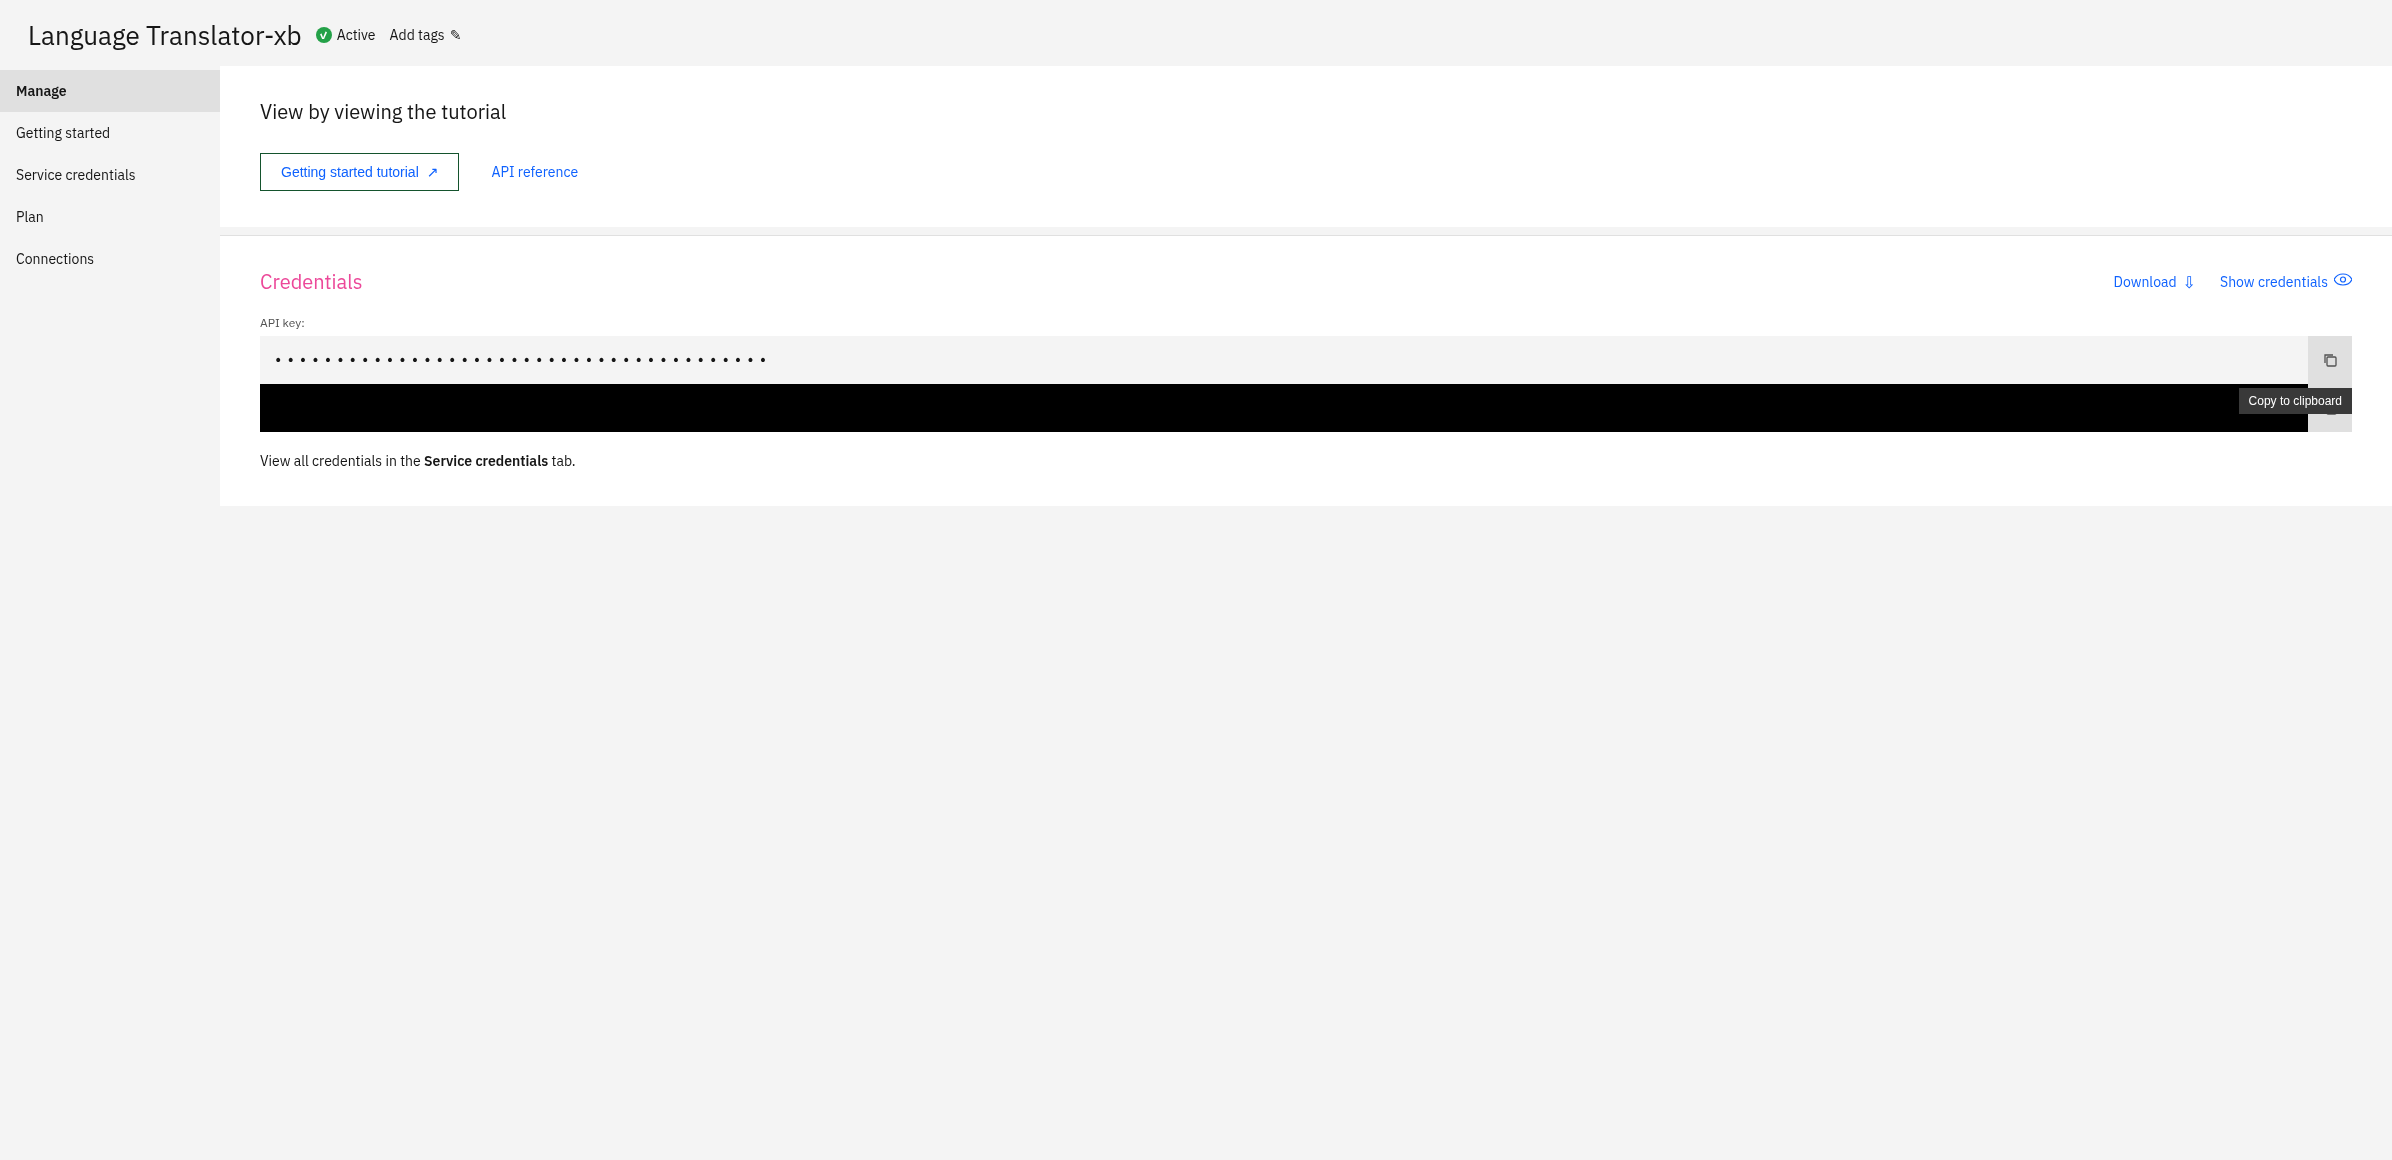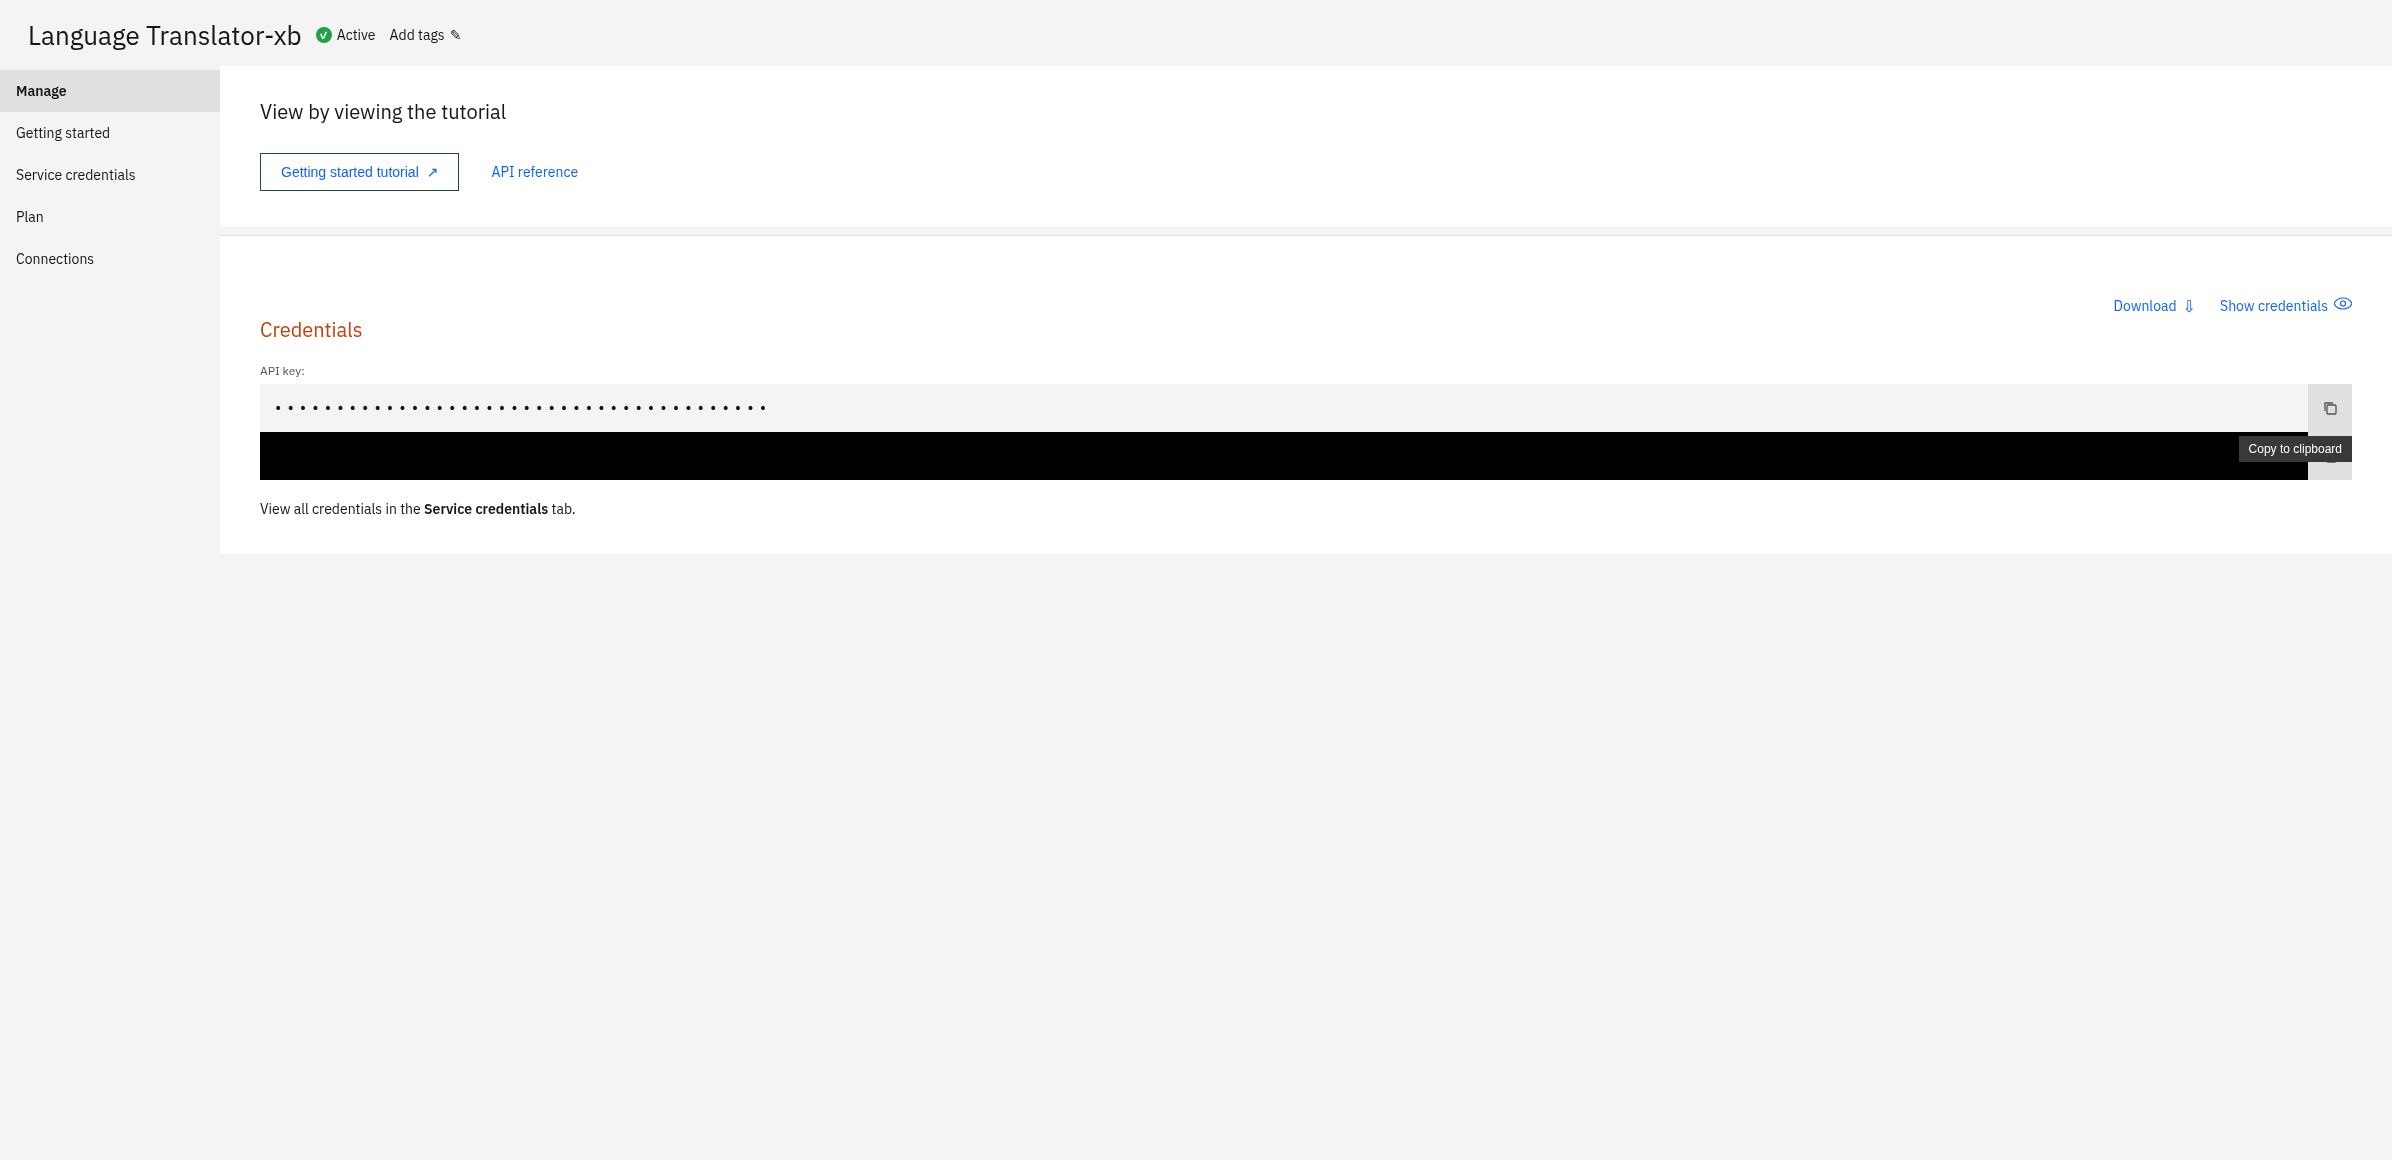--- a/index.html
+++ b/index.html
@@ -122,22 +122,21 @@
     }
     .credentials-header {
       display: flex;
       align-items: center;
       justify-content: space-between;
       margin-bottom: 20px;
     }
     .credentials-title {
       font-size: 20px;
       font-weight: 400;
-      color: #c2410c;
-      margin-top: 48px;
+      color: #ec4899;
     }
     .credentials-actions {
       display: flex;
       align-items: center;
       gap: 24px;
     }
     .action-link {
       display: flex;
       align-items: center;
       gap: 6px;

